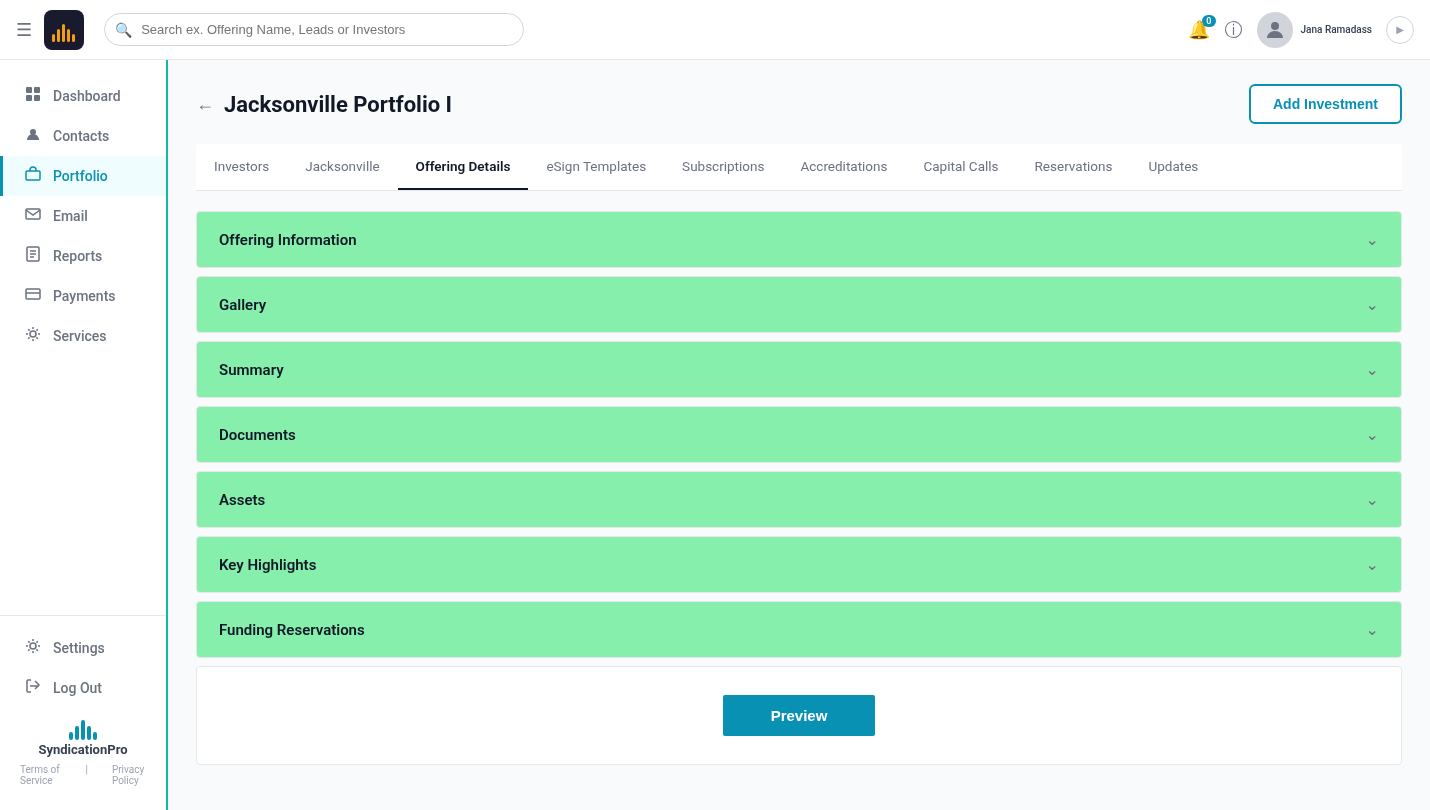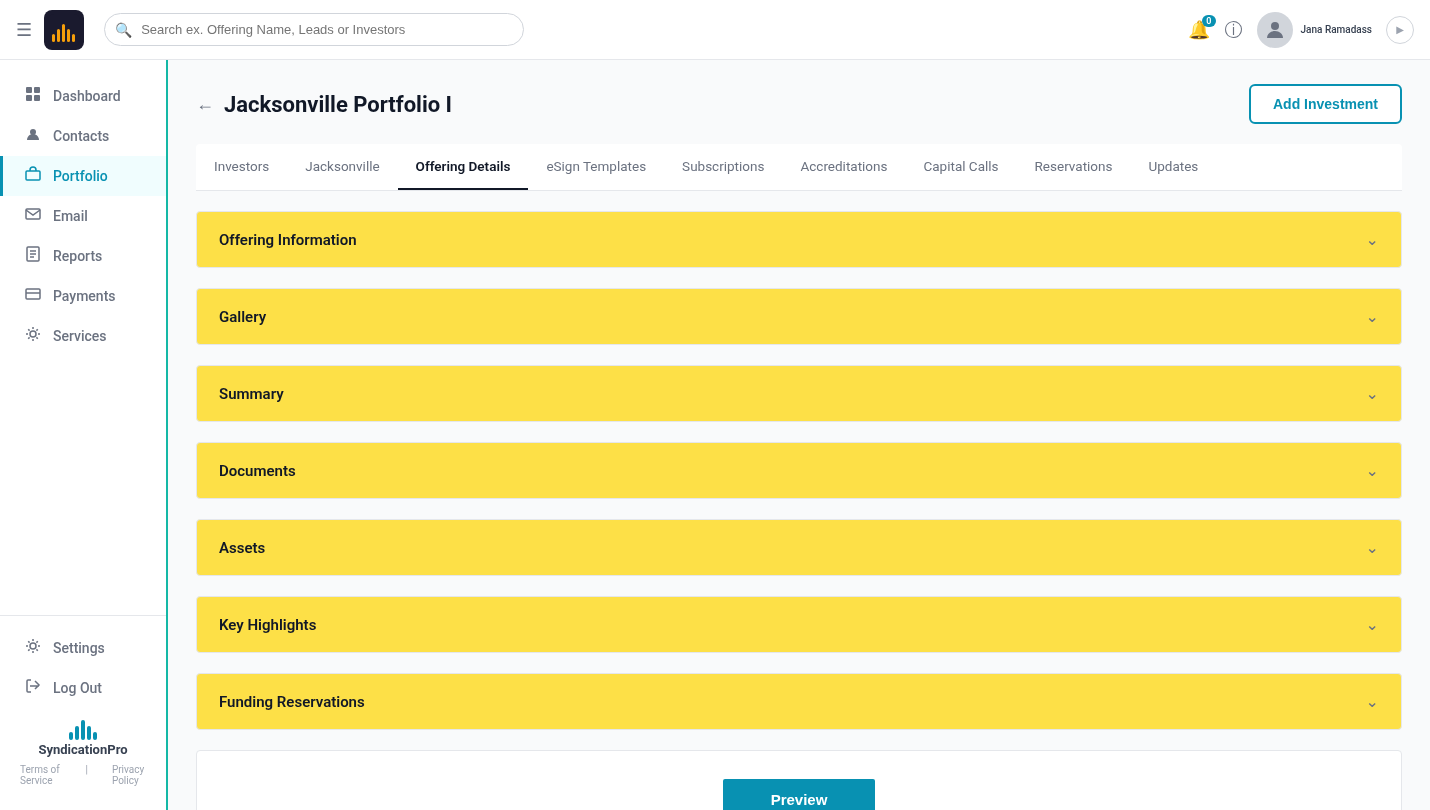--- a/index.html
+++ b/index.html
@@ -161,24 +161,24 @@
       text-align: center;
     }
     .tab-item.active {
       color: #111827;
       border-bottom-color: #111827;
       font-weight: 600;
     }
 
     
     .accordion-section {
-      background: #fde047;
+      background: #86efac;
       border: 1px solid #e5e7eb;
       border-radius: 4px;
-      margin-bottom: 20px;
+      margin-bottom: 8px;
     }
     .accordion-header {
       display: flex; align-items: center; justify-content: space-between;
       padding: 18px 22px;
       cursor: pointer;
       user-select: none;
     }
     .accordion-title { font-size: 15px; font-weight: 600; color: #111827; }
     .accordion-chevron { color: #6b7280; font-size: 16px; }
 

